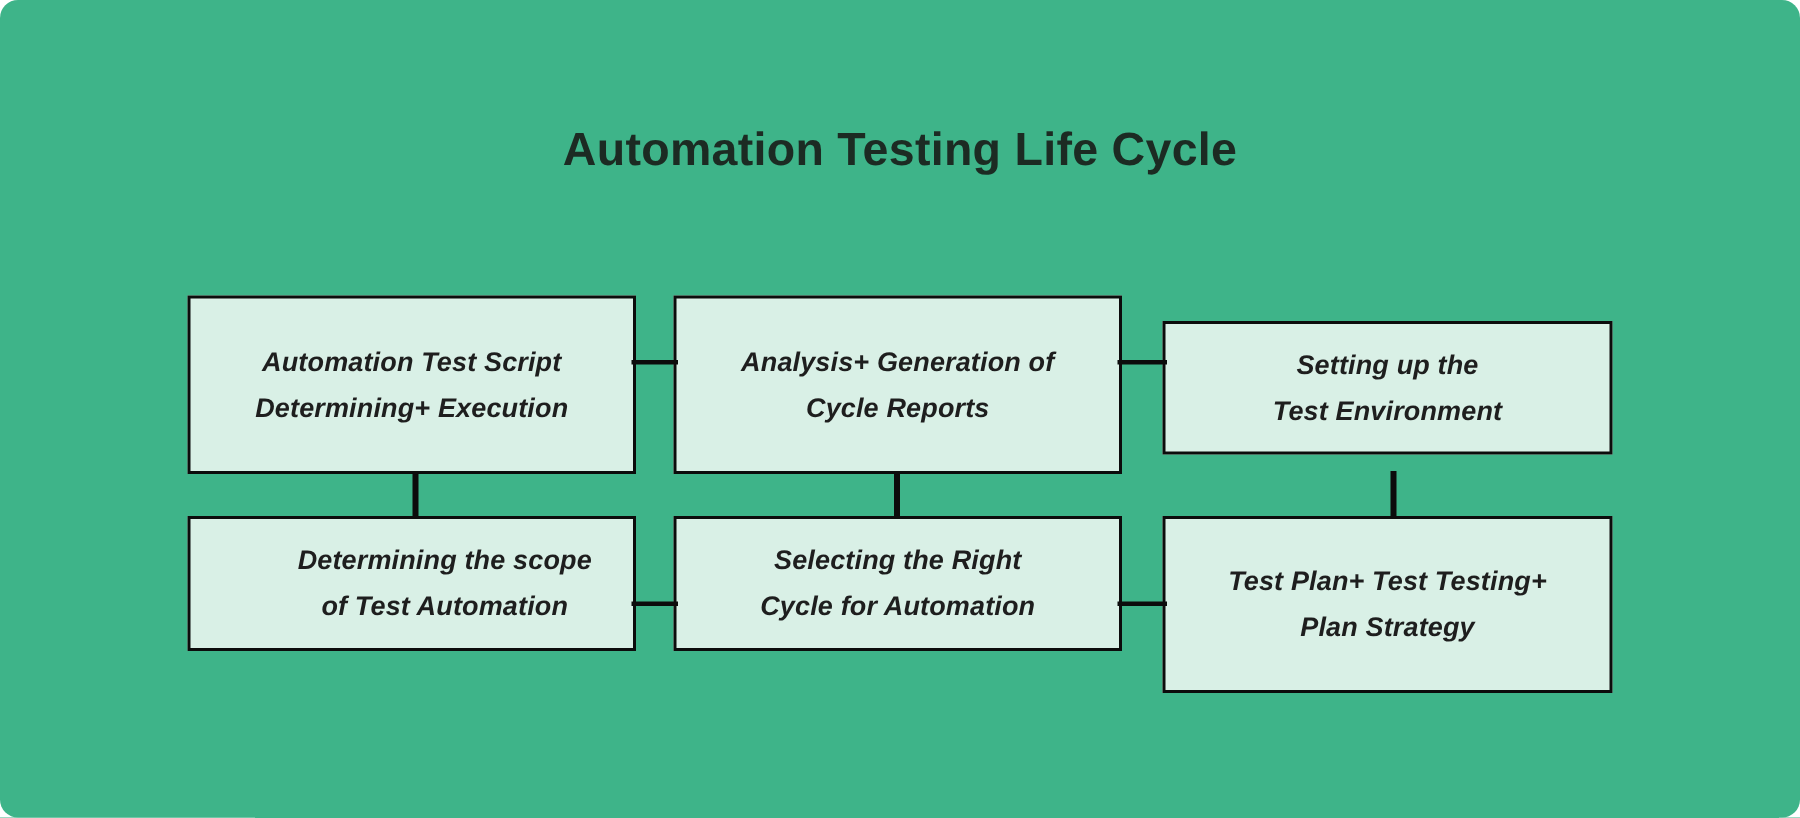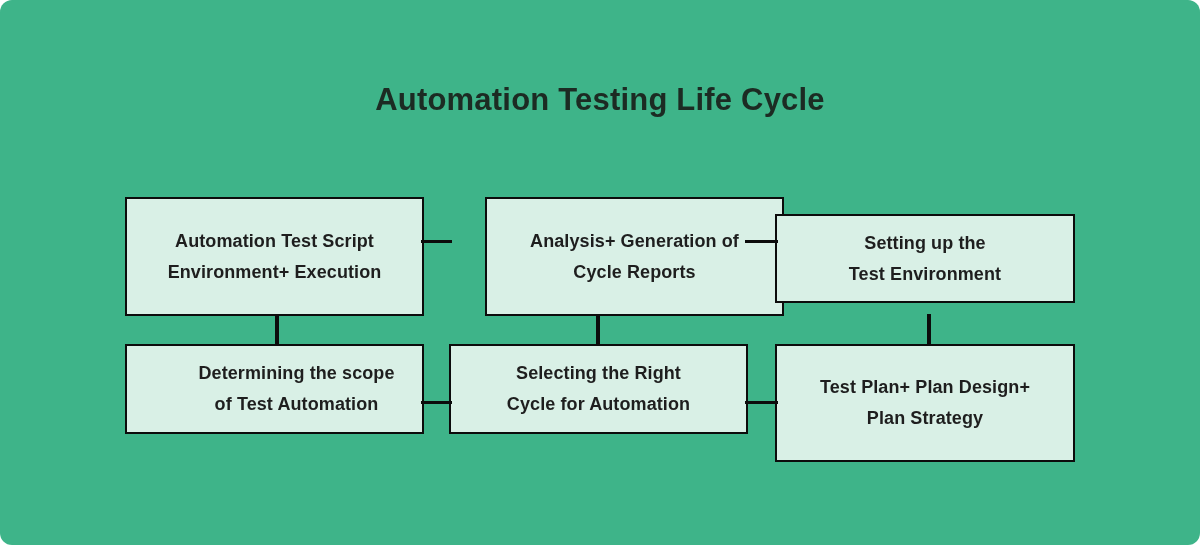--- a/index.html
+++ b/index.html
@@ -33,32 +33,33 @@
   .node {
     position: absolute;
     box-sizing: border-box;
     background: #d9f0e6;
     border: 2px solid #0c0c0c;
     display: flex;
     flex-direction: column;
     align-items: center;
     justify-content: center;
     text-align: center;
+    font-style: italic;
   }
   .node .line {
     font-size: 18px;
     font-weight: 700;
     line-height: 31px;
     color: #1e1e1e;
     letter-spacing: 0.1px;
     white-space: nowrap;
   }
   
   .n1 { left: 125px; top: 197px; width: 299px; height: 119px; }
-  .n2 { left: 449px; top: 197px; width: 299px; height: 119px; margin-left: 36px; }
+  .n2 { left: 449px; top: 197px; width: 299px; height: 119px; }
   .n3 { left: 775px; top: 214px; width: 300px; height: 89px; }
   
   .n4 { left: 125px; top: 344px; width: 299px; height: 90px; padding-left: 44px; }
   .n5 { left: 449px; top: 344px; width: 299px; height: 90px; align-items: center; }
   .n6 { left: 775px; top: 344px; width: 300px; height: 118px; }
 
   .connector {
     position: absolute;
     background: #0c0c0c;
   }
@@ -76,41 +77,41 @@
 </style>
 </head>
 <body>
 
 <div class="canvas">
 
   <div class="diagram-title">Automation Testing Life Cycle</div>
 
   <div class="node n1">
     <span class="line">Automation Test Script</span>
-    <span class="line">Environment+ Execution</span>
+    <span class="line">Determining+ Execution</span>
   </div>
   <div class="node n2">
     <span class="line">Analysis+ Generation of</span>
     <span class="line">Cycle Reports</span>
   </div>
   <div class="node n3">
     <span class="line">Setting up the</span>
     <span class="line">Test Environment</span>
   </div>
 
   <div class="node n4">
     <span class="line">Determining the scope</span>
     <span class="line">of Test Automation</span>
   </div>
   <div class="node n5">
     <span class="line">Selecting the Right</span>
     <span class="line">Cycle for Automation</span>
   </div>
   <div class="node n6">
-    <span class="line">Test Plan+ Plan Design+</span>
+    <span class="line">Test Plan+ Test Testing+</span>
     <span class="line">Plan Strategy</span>
   </div>
 
   <div class="connector h-line c-h1"></div>
   <div class="connector h-line c-h2"></div>
   <div class="connector h-line c-h3"></div>
   <div class="connector h-line c-h4"></div>
   <div class="connector v-line c-v1"></div>
   <div class="connector v-line c-v2"></div>
   <div class="connector v-line c-v3"></div>

